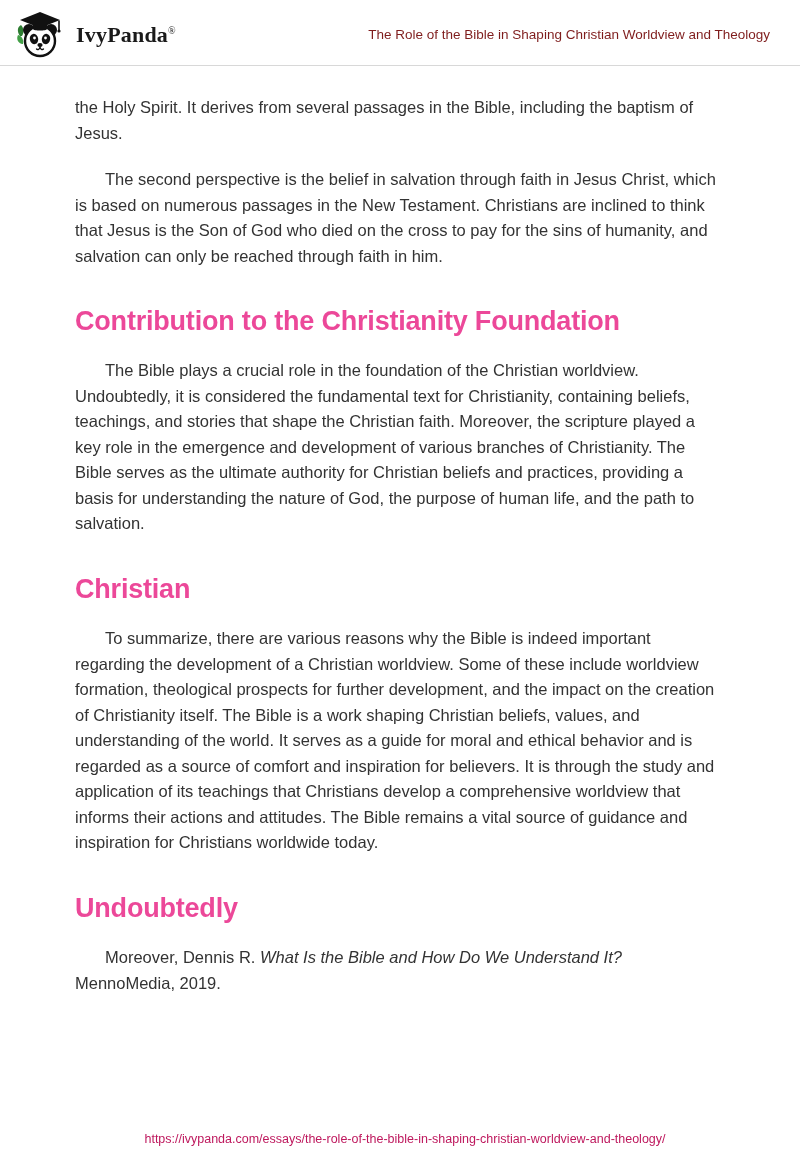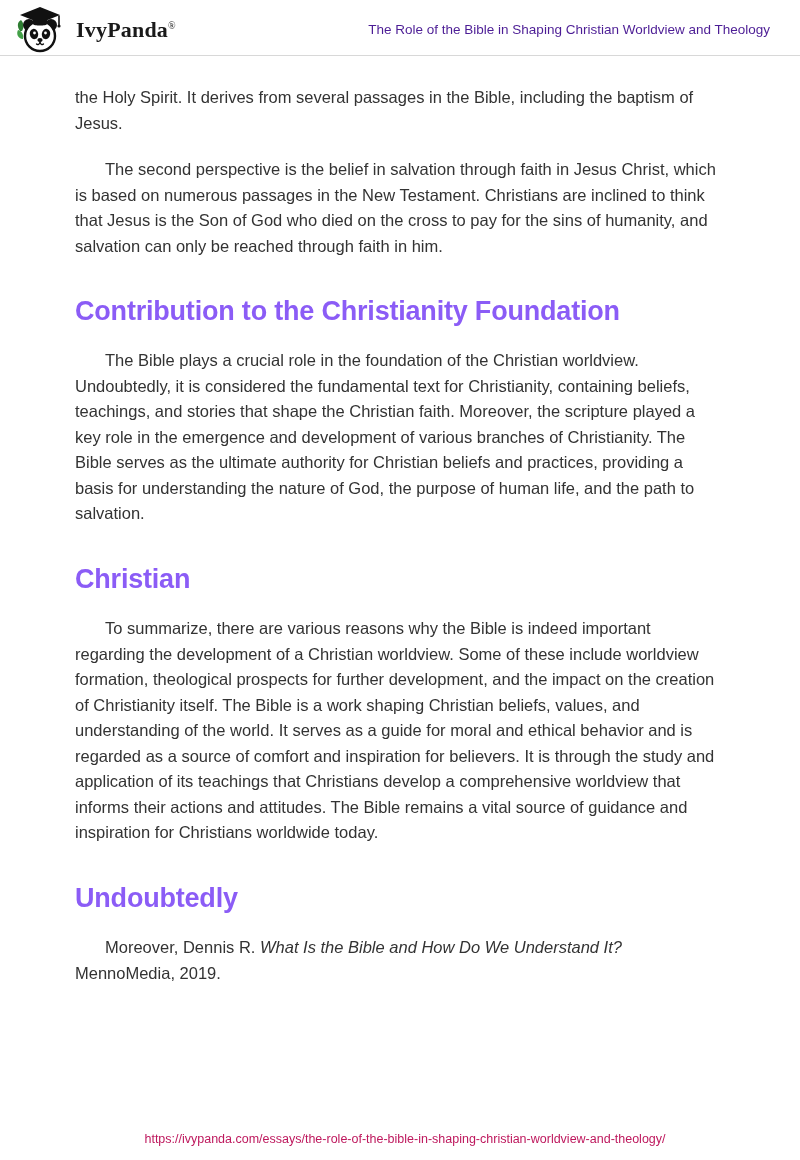--- a/index.html
+++ b/index.html
@@ -12,21 +12,21 @@
   }
   .page {
     width: 800px;
     height: 1160px;
     position: relative;
     background: #ffffff;
     overflow: hidden;
   }
   
   .page-header {
-    height: 56px;
+    height: 66px;
     display: flex;
     align-items: center;
     justify-content: space-between;
     padding: 4px 30px 0 16px;
     border-bottom: 1px solid #d8d8d8;
   }
   .brand {
     display: flex;
     align-items: center;
     gap: 12px;
@@ -43,21 +43,21 @@
     color: #1a1a1a;
     letter-spacing: 0.2px;
   }
   .brand-name sup {
     font-size: 10px;
     font-weight: 400;
     vertical-align: super;
   }
   .doc-title {
     font-size: 13.5px;
-    color: #4c1d95;
+    color: #7f1d1d;
     text-align: right;
     max-width: 480px;
     line-height: 1.3;
   }
   
   .content {
     padding: 8px 78px 0 75px;
   }
   .content p {
     font-size: 16.5px;
@@ -65,21 +65,21 @@
     margin: 21px 0;
     color: #333333;
     text-indent: 30px;
   }
   .content p.no-indent {
     text-indent: 0;
   }
   .content h2 {
     font-size: 27px;
     font-weight: 700;
-    color: #8b5cf6;
+    color: #ec4899;
     margin: 36px 0 16px 0;
     line-height: 1.2;
     letter-spacing: -0.2px;
   }
   .bib i { }
   
   .page-footer {
     position: absolute;
     bottom: 14px;
     left: 5px;

